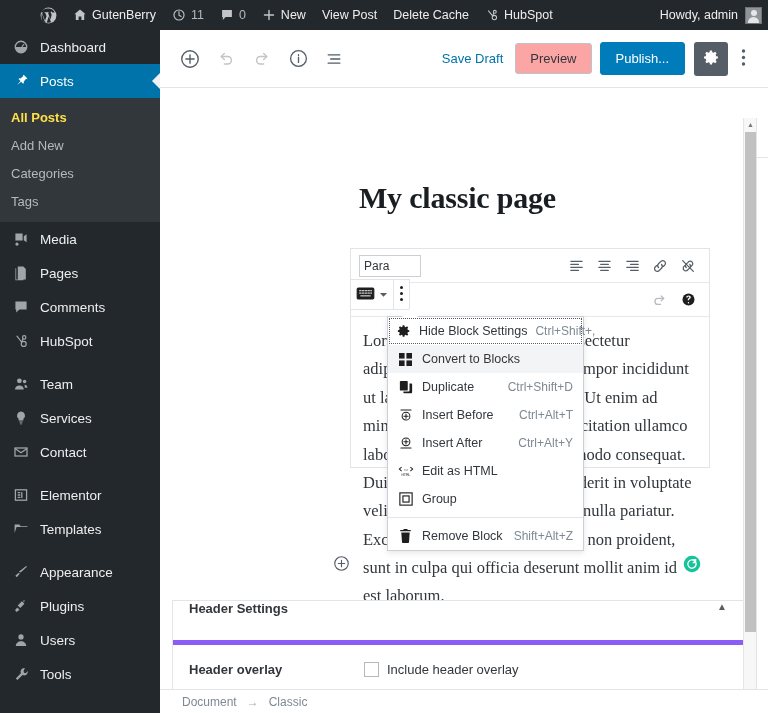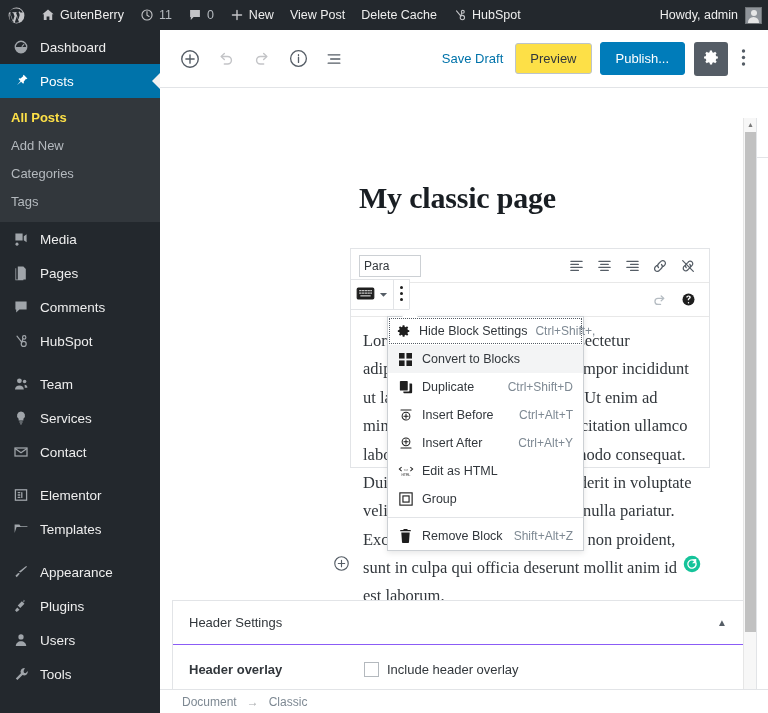--- a/index.html
+++ b/index.html
@@ -11,20 +11,21 @@
     color: #444;
     position: relative;
   }
 
   
   #adminbar {
     position: absolute; top: 0; left: 0; width: 768px; height: 30px;
     background: #23282d; color: #eee;
     display: flex; align-items: center;
     font-size: 12.5px;
+    padding-left: 32px;
   }
   .ab-item {
     display: flex; align-items: center; gap: 5px;
     height: 30px; padding: 0 8px; color: #eee; white-space: nowrap;
   }
   .ab-item.logo { padding-left: 7px; padding-right: 7px; }
   .ab-icon { display: inline-flex; align-items: center; justify-content: center; }
   .ab-icon svg { display: block; }
   .ab-count { color: #b4b9be; }
   .ab-right { margin-left: auto; display: flex; align-items: center; padding-right: 6px; gap: 7px; }
@@ -74,21 +75,21 @@
     display: flex; align-items: center; padding: 0 10px 0 12px;
   }
   .tb-btn {
     width: 36px; height: 36px; display: flex; align-items: center; justify-content: center;
     color: #555d66;
   }
   .tb-btn.disabled { color: #c3c4c7; }
   .tb-spacer { flex: 1; }
   .savedraft { color: #0073aa; font-size: 13px; padding: 0 12px; white-space: nowrap; }
   .preview-btn {
-    border: 1px solid #bcc4cb; background: #fde047; color: #32373c;
+    border: 1px solid #bcc4cb; background: #fca5a5; color: #32373c;
     font-size: 13px; padding: 7px 14px; border-radius: 3px; margin-right: 8px;
     font-family: "Liberation Sans", sans-serif;
   }
   .publish-btn {
     background: #007cba; color: #fff; border: 1px solid #007cba;
     font-size: 13px; padding: 8px 15px; border-radius: 3px;
     font-family: "Liberation Sans", sans-serif;
   }
   .gear-btn {
     width: 34px; height: 34px; background: #555d66; color: #fff;
@@ -165,22 +166,22 @@
   
   .appender { position: absolute; left: 173px; top: 467px; color: #555d66; }
   .grammarly { position: absolute; left: 523px; top: 467px; }
 
   
   #settings {
     position: absolute; left: 12px; top: 512px; width: 572px;
     background: #fff; border: 1px solid #e2e4e7; border-left: 1px solid #e2e4e7;
   }
   .setting-head {
-    display: flex; align-items: center; height: 44px; padding: 0 16px;
-    border-bottom: 1px solid #8b5cf6; font-weight: normal; color: #32373c; font-size: 13px;
+    display: flex; height: 44px; padding: 0 16px;
+    border-bottom: 5px solid #8b5cf6; font-weight: bold; color: #32373c; font-size: 13px;
   }
   .setting-head .caret { margin-left: auto; color: #555d66; font-size: 10px; }
   .setting-row { display: flex; align-items: center; min-height: 48px; padding: 0 16px; }
   .setting-label { width: 175px; font-weight: bold; color: #32373c; font-size: 13px; }
   .cb-wrap { display: flex; align-items: center; gap: 8px; color: #32373c; font-size: 13px; }
   .cbox { width: 15px; height: 15px; border: 1px solid #b4b9be; background: #fff; }
   .mini-select {
     border: 1px solid #ccd0d4; background: #fff; height: 22px; width: 70px;
     font-size: 12px; display: flex; align-items: center; padding: 0 5px; color: #32373c;
   }

